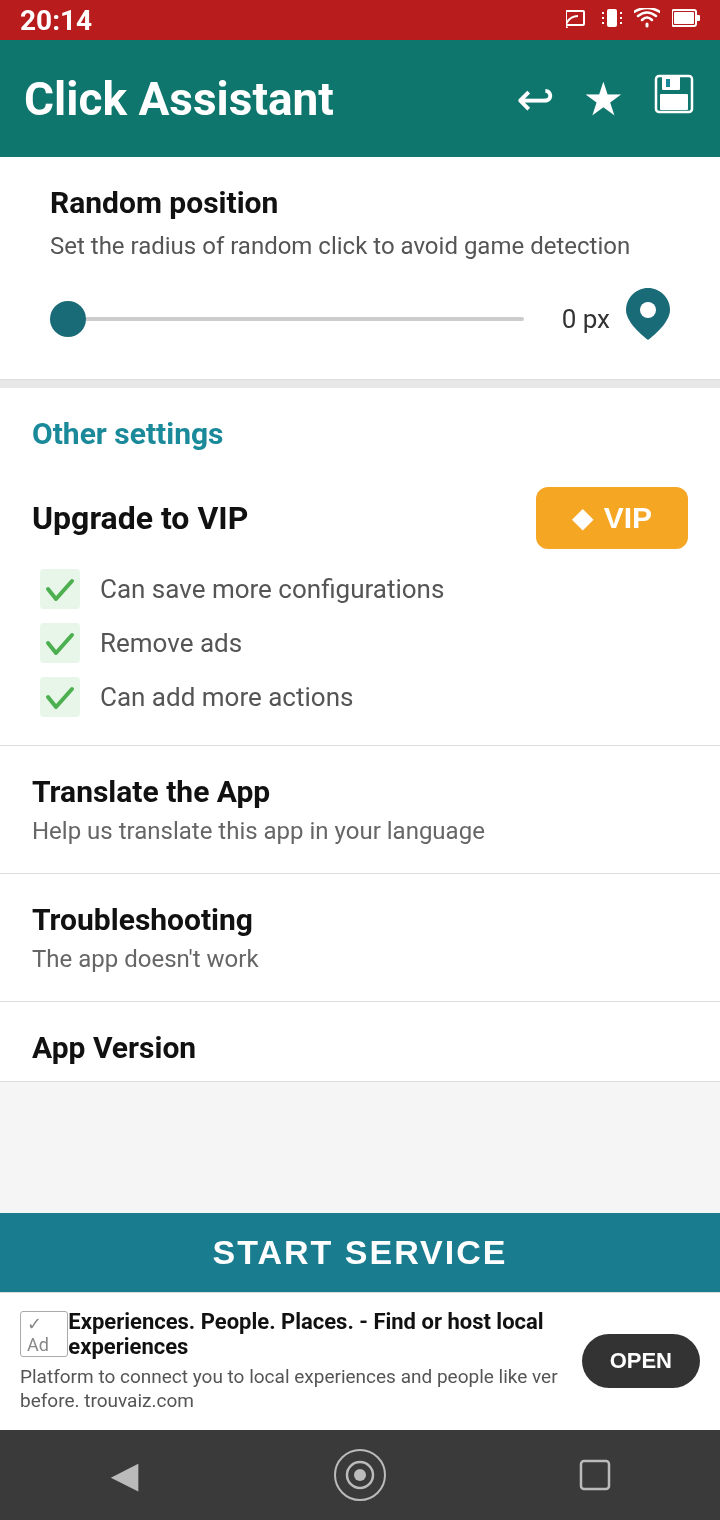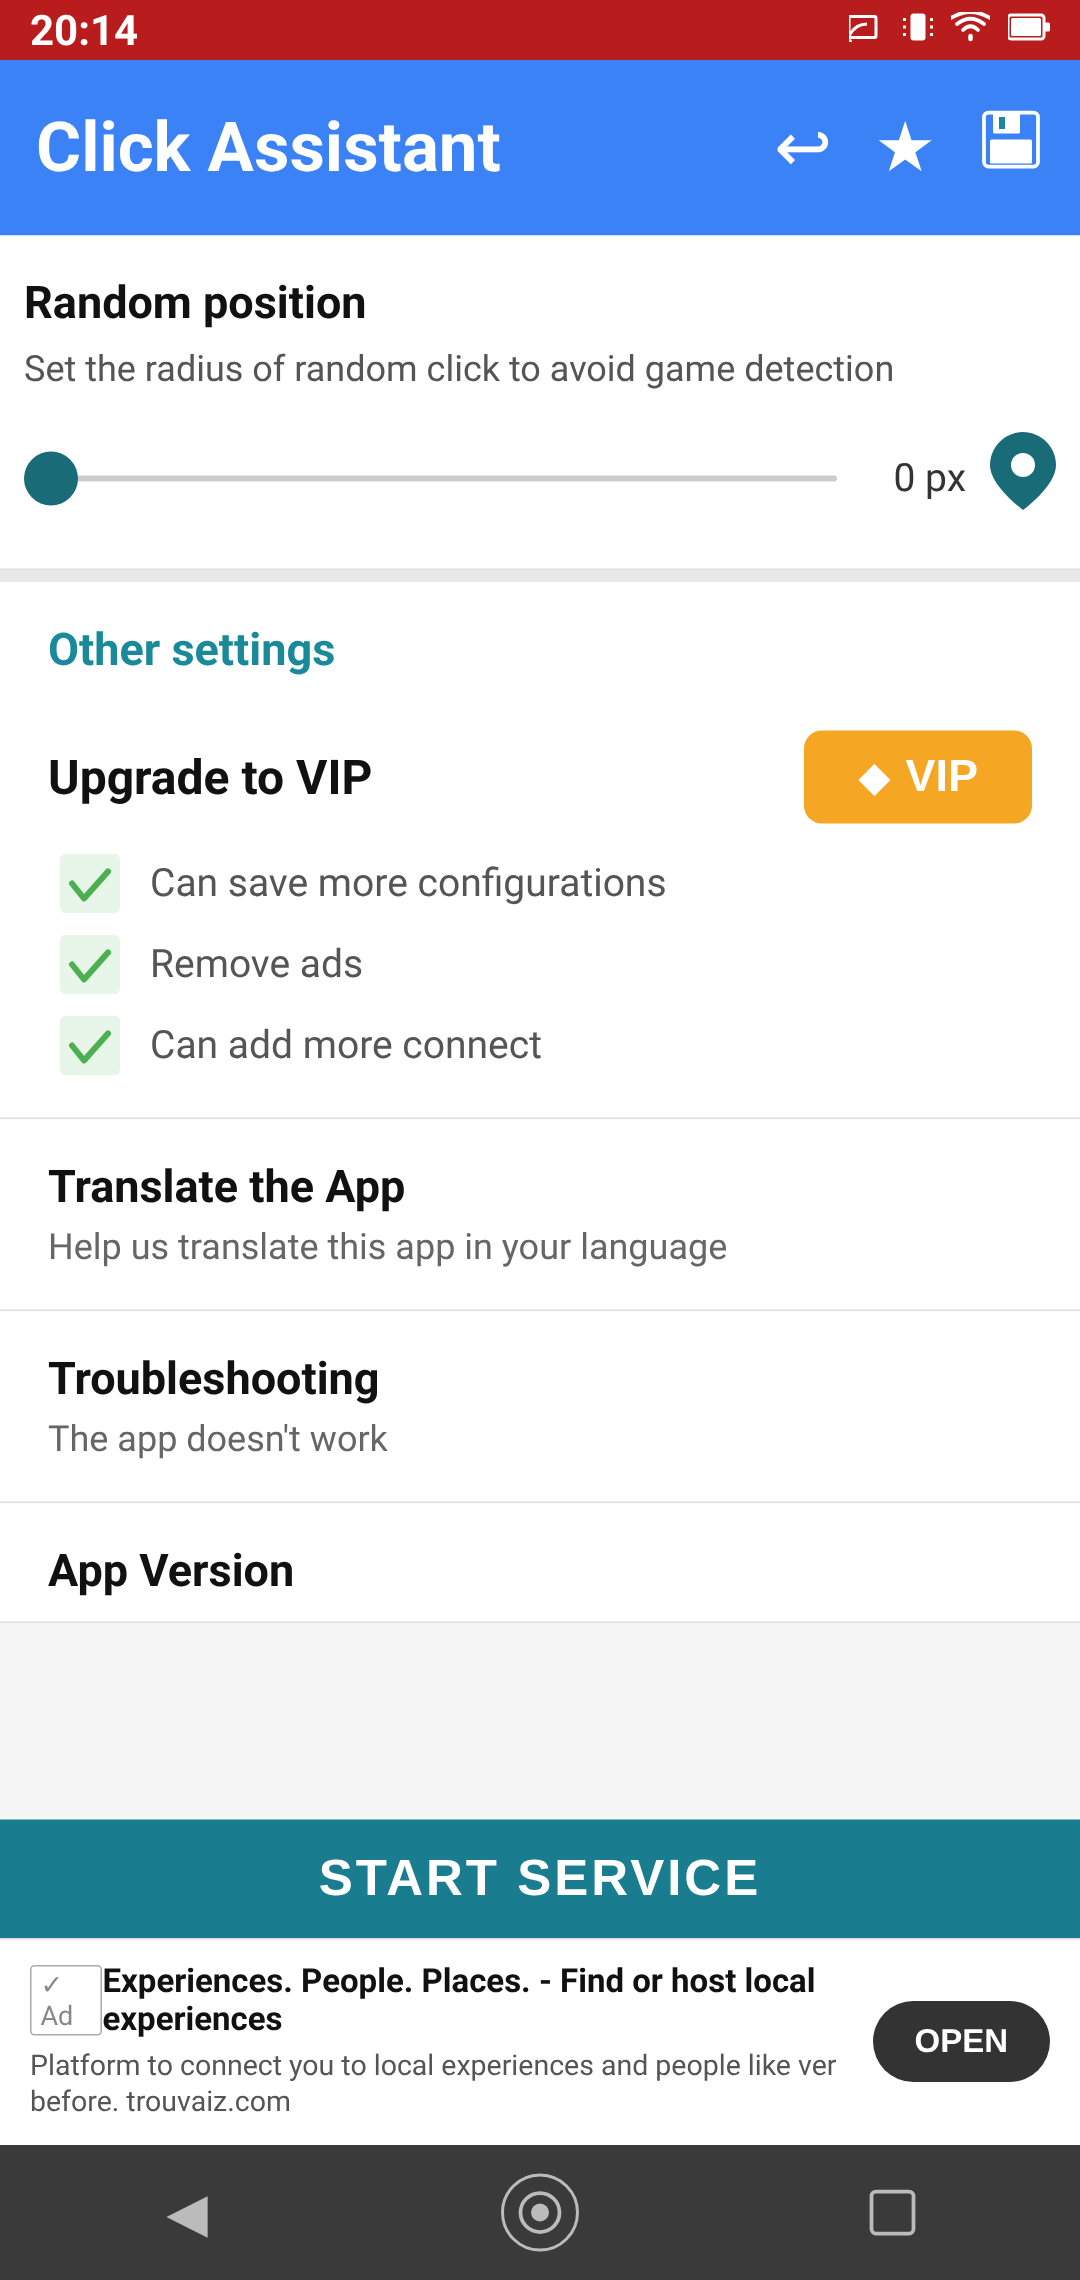--- a/index.html
+++ b/index.html
@@ -32,21 +32,21 @@
       align-items: center;
       gap: 12px;
     }
     .status-icon {
       color: white;
       font-size: 20px;
     }
 
     
     .app-header {
-      background: #3b82f6;
+      background: #0f766e;
       height: 117px;
       display: flex;
       align-items: center;
       padding: 0 24px;
       justify-content: space-between;
     }
     .app-title {
       color: white;
       font-size: 46px;
       font-weight: bold;
@@ -65,21 +65,21 @@
     
     .content {
       flex: 1;
       background: #f5f5f5;
       overflow-y: auto;
     }
 
     
     .section-card {
       background: white;
-      padding: 28px 16px;
+      padding: 28px 50px;
       border-bottom: 1px solid #ddd;
     }
     .section-title {
       font-size: 30px;
       font-weight: bold;
       color: #111;
       margin-bottom: 10px;
     }
     .section-desc {
       font-size: 24px;
@@ -435,21 +435,21 @@
         </div>
         <span class="vip-feature-text">Remove ads</span>
       </div>
       <div class="vip-feature-row">
         <div class="check-icon">
           <svg viewBox="0 0 40 40" fill="none">
             <rect width="40" height="40" rx="4" fill="#e8f5e9"></rect>
             <polyline points="8,20 16,30 32,12" stroke="#4caf50" stroke-width="4" stroke-linecap="round" stroke-linejoin="round"></polyline>
           </svg>
         </div>
-        <span class="vip-feature-text">Can add more connect</span>
+        <span class="vip-feature-text">Can add more actions</span>
       </div>
     </div>
   </div>
 
 
   <div class="menu-item">
     <div class="menu-item-title">Translate the App</div>
     <div class="menu-item-desc">Help us translate this app in your language</div>
   </div>
 

